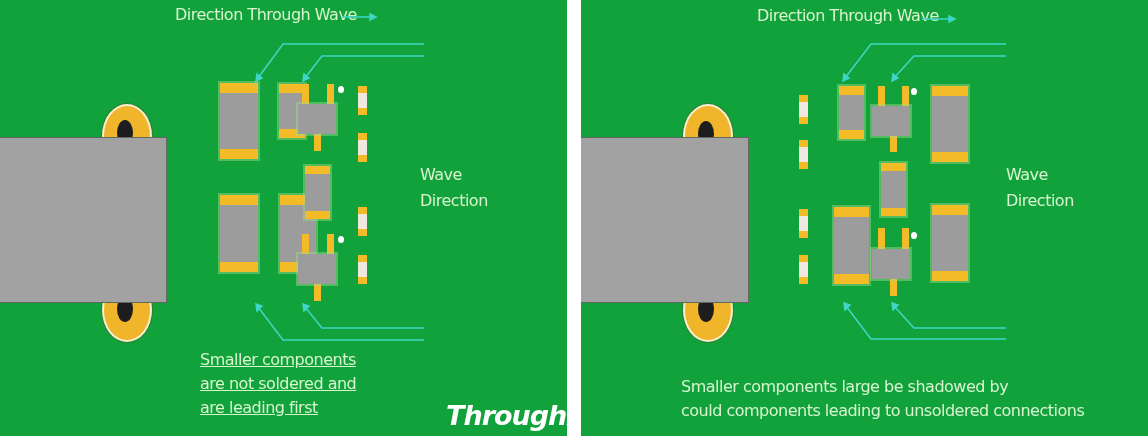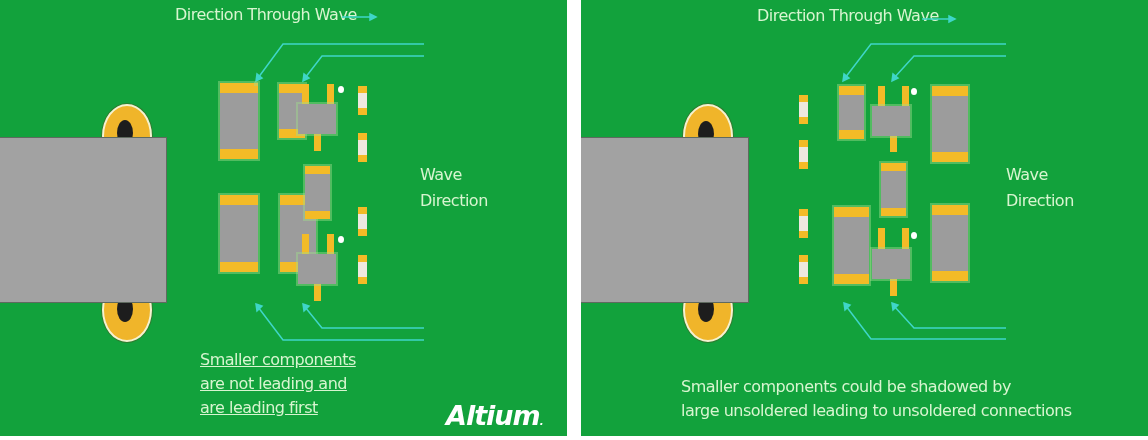--- a/index.html
+++ b/index.html
@@ -99,25 +99,25 @@
     <div class="abs pad" style="left:0;bottom:0;width:9px;height:7px;"></div>
   </div>
 
   <div class="abs txt center" style="left:420px;top:162px;width:80px;line-height:26px;">
     <div>Wave</div>
     <div>Direction</div>
   </div>
 
   <div class="abs txt center" style="left:200px;top:348px;width:240px;line-height:24px;text-decoration:underline;">
     <div>Smaller components</div>
-    <div>are not leading and</div>
+    <div>are not soldered and</div>
     <div>are leading first</div>
   </div>
 
-  <div class="logo" style="left:446px;top:400px;"><span>Altium</span><span style="font-size:10px;">.</span></div>
+  <div class="logo" style="left:446px;top:400px;"><span>Through</span><span style="font-size:10px;">.</span></div>
 </div>
 
 <div class="panel right">
   <div class="abs txt" style="left:176px;top:6px;">Direction Through Wave</div>
   <svg class="lines" width="567" height="436">
     <g stroke="#3fd6c8" stroke-width="1.5" fill="#3fd6c8">
       <line x1="341" y1="19" x2="370" y2="19"></line>
       <polygon points="374,19 368,16 368,22"></polygon>
       <polyline points="425,44 290,44 264,78" fill="none"></polyline>
       <polygon points="262,81 263,74 268,78"></polygon>
@@ -188,16 +188,16 @@
     <div class="abs pad" style="left:0;top:0;width:36px;height:10px;"></div>
     <div class="abs pad" style="left:0;bottom:0;width:36px;height:10px;"></div>
   </div>
 
   <div class="abs txt center" style="left:425px;top:162px;width:80px;line-height:26px;">
     <div>Wave</div>
     <div>Direction</div>
   </div>
 
   <div class="abs txt center" style="left:100px;top:375px;width:460px;line-height:24px;">
-    <div>Smaller components could be shadowed by</div>
-    <div>large unsoldered leading to unsoldered connections</div>
+    <div>Smaller components large be shadowed by</div>
+    <div>could components leading to unsoldered connections</div>
   </div>
 </div>
 
 </body></html>

